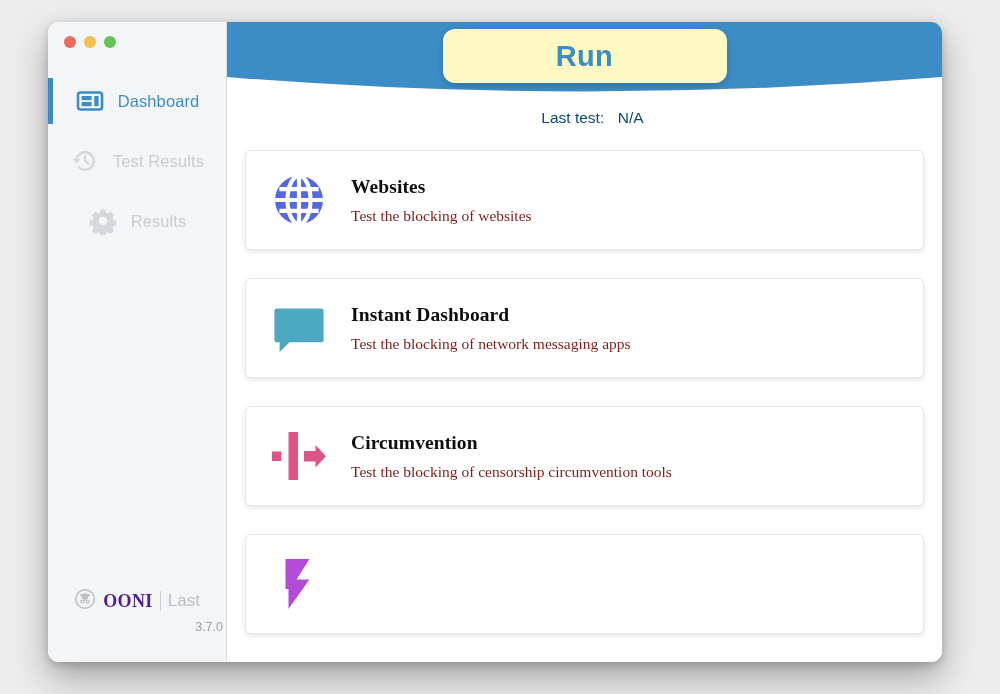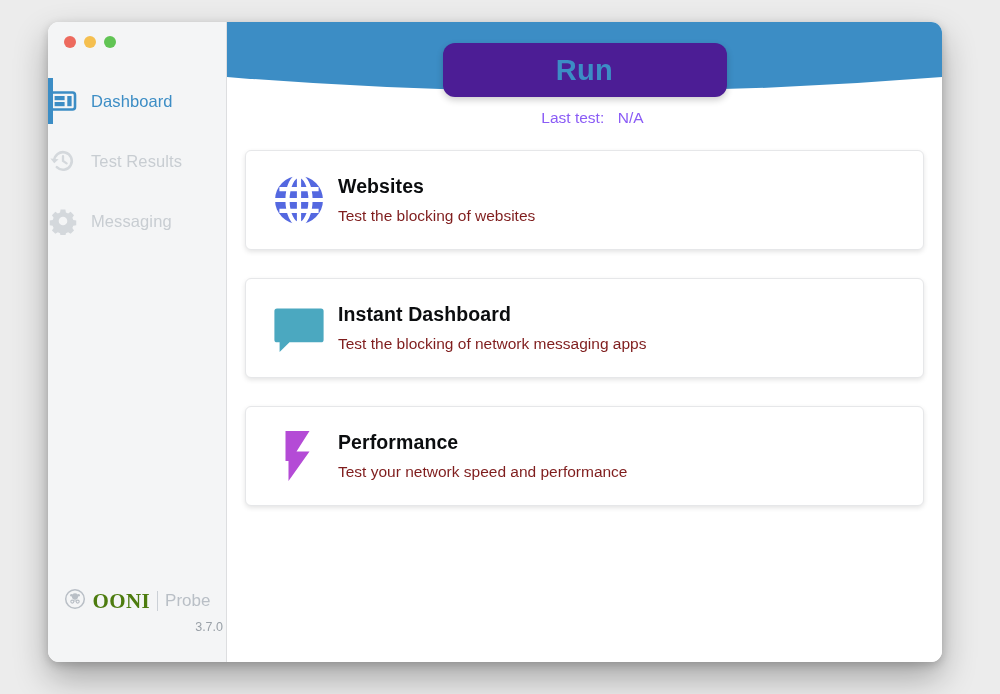--- a/index.html
+++ b/index.html
@@ -61,20 +61,21 @@
     right: 0;
   }
 
   .nav-item {
     position: relative;
     height: 46px;
     display: flex;
     align-items: center;
     margin-bottom: 14px;
     cursor: pointer;
+    justify-content: center;
   }
   .nav-item .accent {
     position: absolute;
     left: 0; top: 0;
     width: 5px; height: 100%;
     background: transparent;
   }
   .nav-item.active .accent { background: #3c8dc5; }
 
   .nav-icon {
@@ -101,22 +102,22 @@
   }
   #brand-row {
     display: flex;
     align-items: center;
     justify-content: center;
     gap: 7px;
   }
   #brand-name {
     font-family: "Liberation Serif", serif;
     font-weight: bold;
-    font-size: 21px;
-    color: #4d7c0f;
+    font-size: 18px;
+    color: #4c1d95;
     letter-spacing: .4px;
   }
   #brand-sep {
     width: 1px; height: 20px;
     background: #cbd0d6;
   }
   #brand-sub {
     font-size: 17px;
     color: #b9bfc6;
   }
@@ -140,47 +141,47 @@
     position: absolute;
     top: 0; left: 0;
     width: 100%;
     height: 90px;
     overflow: hidden;
   }
   #header-band svg { display: block; width: 100%; height: 90px; }
 
   #run-button {
     position: absolute;
-    top: 21px;
+    top: 7px;
     left: 50%;
     transform: translateX(-50%);
     width: 284px;
     height: 54px;
-    background: #4c1d95;
+    background: #fef9c3;
     border-radius: 12px;
     box-shadow: 0 3px 7px rgba(0,0,0,0.20);
     display: flex;
     align-items: center;
     justify-content: center;
     cursor: pointer;
   }
   #run-label {
     color: #3c8dc5;
     font-size: 29px;
     font-weight: bold;
     letter-spacing: .3px;
   }
 
   #last-test {
     position: absolute;
     top: 87px;
     left: 16px; right: 0;
     text-align: center;
     font-size: 15.5px;
-    color: #8b5cf6;
+    color: #0c4a6e;
   }
 
   
   #cards {
     position: absolute;
     top: 128px;
     left: 18px;
     right: 18px;
   }
   .card {
@@ -195,21 +196,21 @@
     padding-left: 22px;
     cursor: pointer;
   }
   .card-icon {
     width: 62px;
     flex: 0 0 62px;
     display: flex;
     align-items: center;
     justify-content: center;
   }
-  .card-text { margin-left: 8px; }
+  .card-text { margin-left: 21px; font-family: Liberation Serif, serif; }
   .card-title {
     font-size: 19.5px;
     font-weight: bold;
     color: #0b0d0f;
     letter-spacing: .1px;
   }
   .card-desc {
     margin-top: 9px;
     font-size: 15.5px;
     color: #7f1d1d;
@@ -256,41 +257,41 @@
       </div>
 
       <div class="nav-item inactive">
         <span class="accent"></span>
         <span class="nav-icon">
           <svg width="28" height="28" viewBox="0 0 28 28">
             <path fill="#d4d8dc" d="M11.4 1.6h5.2l.6 3.2 2.4 1 2.7-1.8 3.7 3.7-1.8 2.7 1 2.4 3.2.6v5.2l-3.2.6-1 2.4 1.8 2.7-3.7 3.7-2.7-1.8-2.4 1-.6 3.2h-5.2l-.6-3.2-2.4-1-2.7 1.8-3.7-3.7 1.8-2.7-1-2.4-3.2-.6v-5.2l3.2-.6 1-2.4-1.8-2.7 3.7-3.7 2.7 1.8 2.4-1z" transform="scale(0.92) translate(1.2,1.2)"></path>
             <circle cx="14" cy="14" r="4.3" fill="#f4f5f6"></circle>
           </svg>
         </span>
-        <span class="nav-label">Messaging</span>
+        <span class="nav-label">Results</span>
       </div>
 
     </div>
 
     <div id="brand">
       <div id="brand-row">
         <span>
           <svg width="22" height="22" viewBox="0 0 22 22">
             <circle cx="11" cy="11" r="9.3" fill="none" stroke="#b9bfc6" stroke-width="1.5"></circle>
             <circle cx="11" cy="8.4" r="3.1" fill="#b9bfc6"></circle>
             <circle cx="7.4" cy="7.2" r="1.25" fill="#b9bfc6"></circle>
             <circle cx="14.6" cy="7.2" r="1.25" fill="#b9bfc6"></circle>
             <circle cx="8.3" cy="13.6" r="1.5" fill="none" stroke="#b9bfc6" stroke-width="1.1"></circle>
             <circle cx="13.7" cy="13.6" r="1.5" fill="none" stroke="#b9bfc6" stroke-width="1.1"></circle>
             <path d="M11 11.3 v2.4" stroke="#b9bfc6" stroke-width="1.1" fill="none"></path>
           </svg>
         </span>
         <span id="brand-name">OONI</span>
         <span id="brand-sep"></span>
-        <span id="brand-sub">Probe</span>
+        <span id="brand-sub">Last</span>
       </div>
       <div id="version">3.7.0</div>
     </div>
 
   </div>
 
   <div id="main">
 
     <div id="header-band">
       <svg viewBox="0 0 715 90" preserveAspectRatio="none">
@@ -334,28 +335,39 @@
           <svg width="56" height="56" viewBox="0 0 56 56">
             <path fill="#4BA8C0" d="M6 8.5 h44 a2.6 2.6 0 0 1 2.6 2.6 v28.6 a2.6 2.6 0 0 1 -2.6 2.6 H18.5 L8.6 52 V42.3 H6 a2.6 2.6 0 0 1 -2.6 -2.6 V11.1 A2.6 2.6 0 0 1 6 8.5 Z"></path>
           </svg>
         </span>
         <div class="card-text">
           <div class="card-title">Instant Dashboard</div>
           <div class="card-desc">Test the blocking of network messaging apps</div>
         </div>
       </div>
 
+      <div class="card">
+        <span class="card-icon">
+          <svg width="56" height="56" viewBox="0 0 56 56">
+            <g fill="#DD5588">
+              <rect x="1" y="23.5" width="9.5" height="9.5"></rect>
+              <rect x="17.5" y="4" width="9.5" height="48"></rect>
+              <path d="M33 23 h11.5 v-6 L55 28.2 L44.5 39.4 v-6 H33 Z"></path>
+            </g>
+          </svg>
+        </span>
+        <div class="card-text">
+          <div class="card-title">Circumvention</div>
+          <div class="card-desc">Test the blocking of censorship circumvention tools</div>
+        </div>
+      </div>
 
       <div class="card">
         <span class="card-icon">
           <svg width="56" height="56" viewBox="0 0 56 56">
             <path fill="#B44BD6" d="M14.5 3 H38.5 L25.5 23.5 H38.5 L17.5 53 V33 H14.5 Z"></path>
           </svg>
         </span>
-        <div class="card-text">
-          <div class="card-title">Performance</div>
-          <div class="card-desc">Test your network speed and performance</div>
-        </div>
       </div>
 
     </div>
   </div>
 </div>
 
 </body></html>

